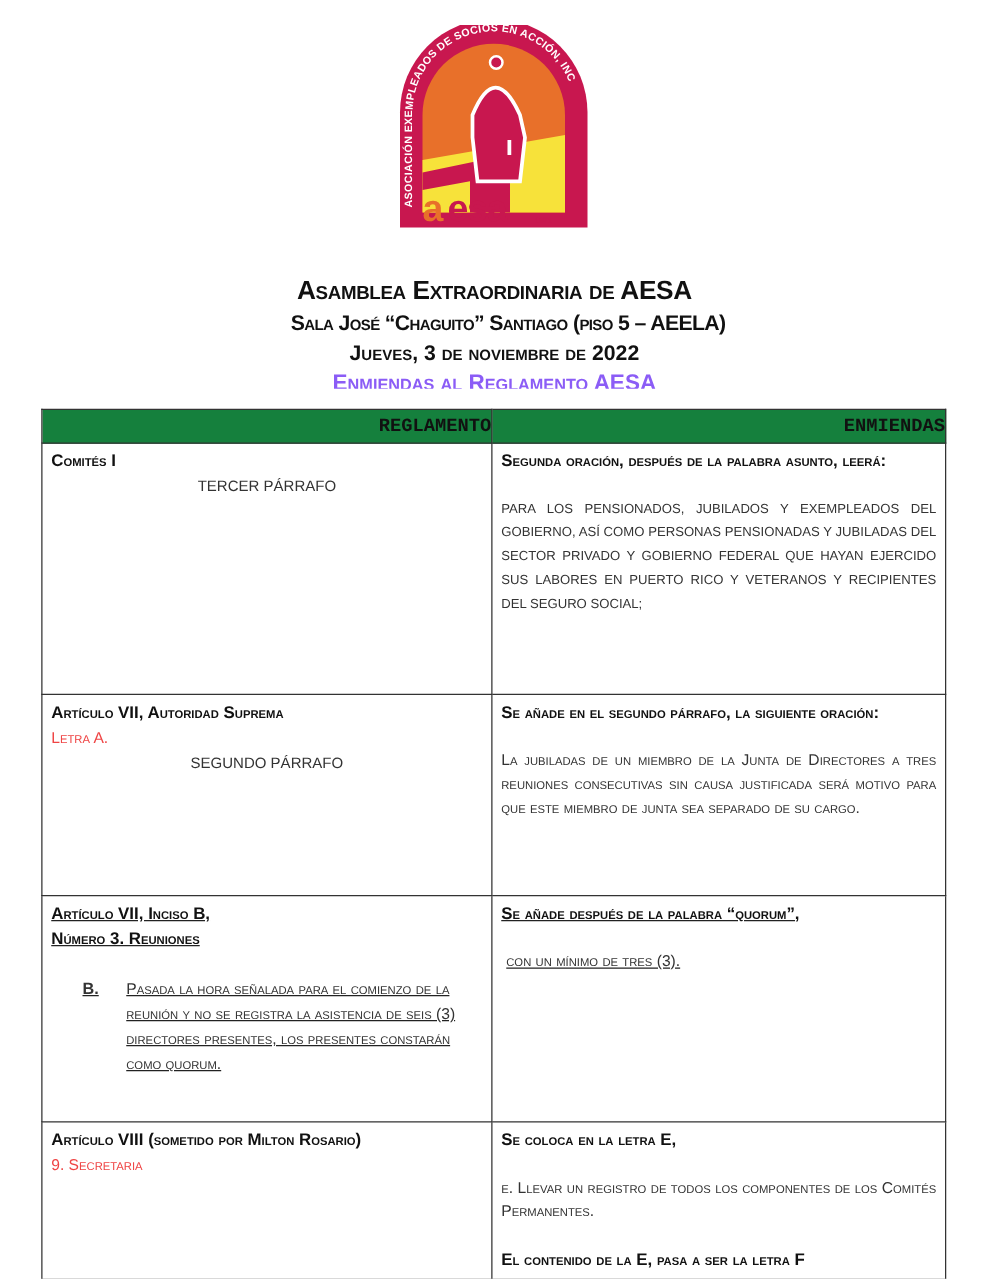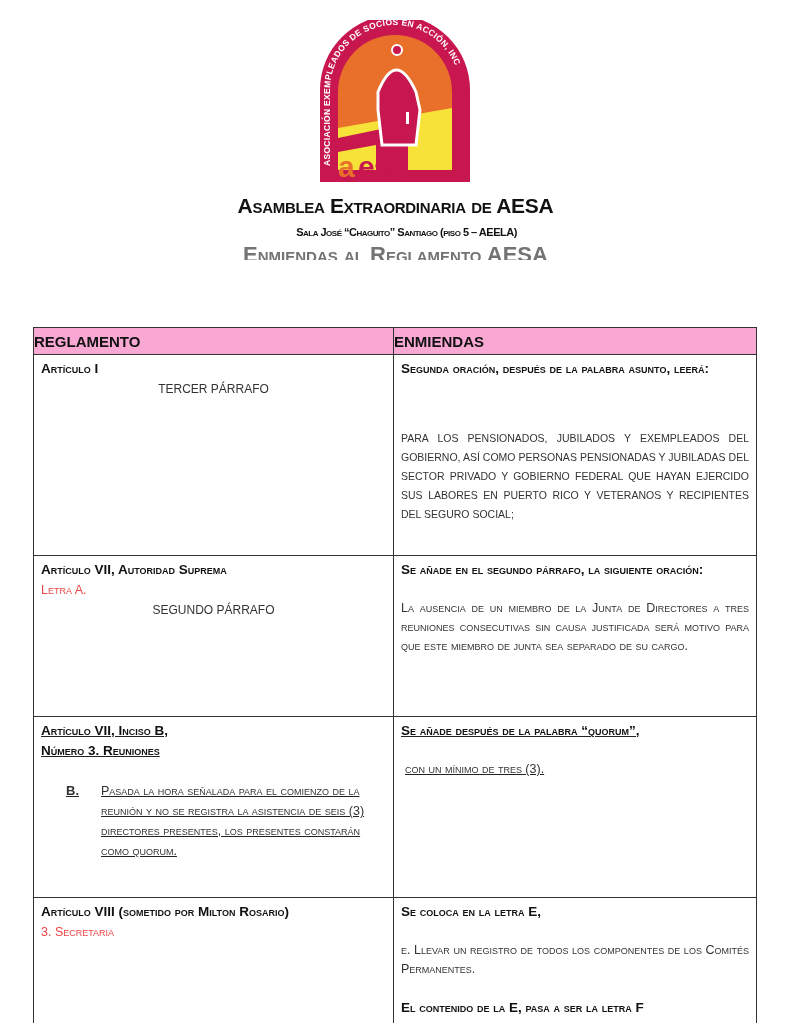--- a/index.html
+++ b/index.html
@@ -1,32 +1,32 @@
 <!DOCTYPE html>
 <html><head>
 <meta charset="utf-8">
 <style>
   html, body { margin: 0; padding: 0; background: #ffffff; }
   body { width: 791px; height: 1023px; position: relative; overflow: hidden;
          font-family: "Liberation Sans", "DejaVu Sans", sans-serif; color: #222; }
   .logo { position: absolute; left: 316px; top: 20px; width: 158px; height: 166px; }
-  .title-block { position: absolute; left: 0; width: 791px; top: 192px; text-align: center; color: #111; }
+  .title-block { position: absolute; left: 0; width: 791px; top: 219px; text-align: center; color: #111; }
   .t1 { font-size: 21px; font-weight: bold; font-variant: small-caps; line-height: 28px; letter-spacing: -0.3px; }
-  .t2 { font-size: 11px; font-weight: bold; font-variant: small-caps; line-height: 24px; letter-spacing: -0.5px; padding-left: 22px; }
+  .t2 { font-size: 17px; font-weight: bold; font-variant: small-caps; line-height: 24px; letter-spacing: -0.5px; padding-left: 22px; }
   .t3 { font-size: 17px; font-weight: bold; font-variant: small-caps; line-height: 24px; }
-  .t4 { font-size: 22px; font-weight: bold; font-variant: small-caps; line-height: 22px; height: 16px; overflow: hidden; color: #737373; }
+  .t4 { font-size: 18px; font-weight: bold; font-variant: small-caps; line-height: 22px; height: 16px; overflow: hidden; color: #8b5cf6; }
   table.amend { position: absolute; left: 33px; top: 327px; width: 723px; border-collapse: collapse; table-layout: fixed; }
   table.amend td, table.amend th { border: 1.6px solid #333; vertical-align: top; }
-  table.amend th { background: #f9a8d4; height: 26px; font-size: 15px; font-weight: bold; color: #111; text-align: left; vertical-align: middle; padding: 0; }
+  table.amend th { background: #15803d; height: 26px; font-size: 15px; font-weight: bold; color: #111; text-align: right; vertical-align: middle; padding: 0; font-family: Liberation Mono, monospace; }
   col.c1 { width: 360px; } col.c2 { width: 363px; }
   td { padding: 4px 7px; font-size: 11.5px; }
   .head { font-weight: bold; font-variant: small-caps; font-size: 13.5px; color: #111; line-height: 20px; }
   .sub { font-variant: small-caps; font-size: 12.5px; color: #ef4444; line-height: 20px; }
   .subsm { text-transform: uppercase; font-size: 12px; color: #333; line-height: 20px; text-align: center; }
-  .para { text-transform: uppercase; font-size: 10.5px; color: #333; line-height: 19px; text-align: justify; margin-top: 31px; }
+  .para { text-transform: uppercase; font-size: 10.5px; color: #333; line-height: 19px; text-align: justify; }
   .para-sc { font-variant: small-caps; font-size: 12.5px; color: #333; line-height: 19px; text-align: justify; }
   .spacer { height: 19px; }
   .item-b { display: flex; margin-left: 25px; margin-top: 20px; }
   .item-b .lbl { width: 35px; font-weight: bold; font-size: 13px; color: #333; line-height: 20px; }
   .item-b .txt { width: 280px; font-variant: small-caps; font-size: 12.5px; color: #333; line-height: 20px; }
   .r1 td { height: 192px; } .r2 td { height: 152px; margin-left: 44px; } .r3 td { height: 172px; text-decoration: underline; } .r4 td { height: 117px; }
 </style>
 </head>
 <body>
 
@@ -47,75 +47,76 @@
     </text>
     <text x="22" y="157" font-size="30" font-weight="bold" fill="#e8702a" font-family="Liberation Sans, sans-serif" letter-spacing="-1">a</text>
     <text x="42" y="157" font-size="30" font-weight="bold" fill="#c8174f" font-family="Liberation Sans, sans-serif" letter-spacing="-1">esa</text>
     <text x="112" y="158" font-size="6" font-weight="bold" fill="#c8174f" font-family="Liberation Sans, sans-serif">1971</text>
   </svg>
 </div>
 
 <div class="title-block">
   <div class="t1">Asamblea Extraordinaria de AESA</div>
   <div class="t2">Sala José “Chaguito” Santiago (piso 5 – AEELA)</div>
+  <div class="t3">Jueves, 3 de noviembre de 2022</div>
   <div class="t4">Enmiendas al Reglamento AESA</div>
 </div>
 
 <table class="amend">
   <colgroup>
       <col class="c1">
       <col class="c2">
     </colgroup>
   <tbody>
       <tr>
     <th>REGLAMENTO</th>
     <th>ENMIENDAS</th>
   </tr>
   <tr class="r1">
     <td>
-      <div class="head">Artículo I</div>
+      <div class="head">Comités I</div>
       <div class="subsm">tercer párrafo</div>
     </td>
     <td>
       <div class="head">Segunda oración, después de la palabra asunto, leerá:</div>
       <div class="spacer"></div>
       <div class="para">para los pensionados, jubilados y exempleados del gobierno, así como personas pensionadas y jubiladas del sector privado y gobierno federal que hayan ejercido sus labores en Puerto Rico y veteranos y recipientes del seguro social;</div>
     </td>
   </tr>
   <tr class="r2">
     <td>
       <div class="head">Artículo VII, Autoridad Suprema</div>
       <div class="sub">Letra A.</div>
       <div class="subsm">segundo párrafo</div>
     </td>
     <td>
       <div class="head">Se añade en el segundo párrafo, la siguiente oración:</div>
       <div class="spacer"></div>
-      <div class="para-sc">La ausencia de un miembro de la Junta de Directores a tres reuniones consecutivas sin causa justificada será motivo para que este miembro de junta sea separado de su cargo.</div>
+      <div class="para-sc">La jubiladas de un miembro de la Junta de Directores a tres reuniones consecutivas sin causa justificada será motivo para que este miembro de junta sea separado de su cargo.</div>
     </td>
   </tr>
   <tr class="r3">
     <td>
       <div class="head">Artículo VII, Inciso B,</div>
       <div class="head">Número 3.  Reuniones</div>
       <div class="item-b">
         <div class="lbl">B.</div>
         <div class="txt">Pasada la hora señalada para el comienzo de la reunión y no se registra la asistencia de seis (3) directores presentes, los presentes constarán como quorum.</div>
       </div>
     </td>
     <td>
       <div class="head">Se añade después de la palabra “quorum”,</div>
       <div class="spacer"></div>
       <div class="para-sc" style="padding-left:4px">con un mínimo de tres (3).</div>
     </td>
   </tr>
   <tr class="r4">
     <td>
       <div class="head">Artículo VIII (sometido por Milton Rosario)</div>
-      <div class="sub">3. Secretaria</div>
+      <div class="sub">9. Secretaria</div>
     </td>
     <td>
       <div class="head">Se coloca en la letra E,</div>
       <div class="spacer"></div>
       <div class="para-sc">e. Llevar un registro de todos los componentes de los Comités Permanentes.</div>
       <div class="spacer"></div>
       <div class="head">El contenido de la E, pasa a ser la letra F</div>
     </td>
   </tr>
 </tbody>

